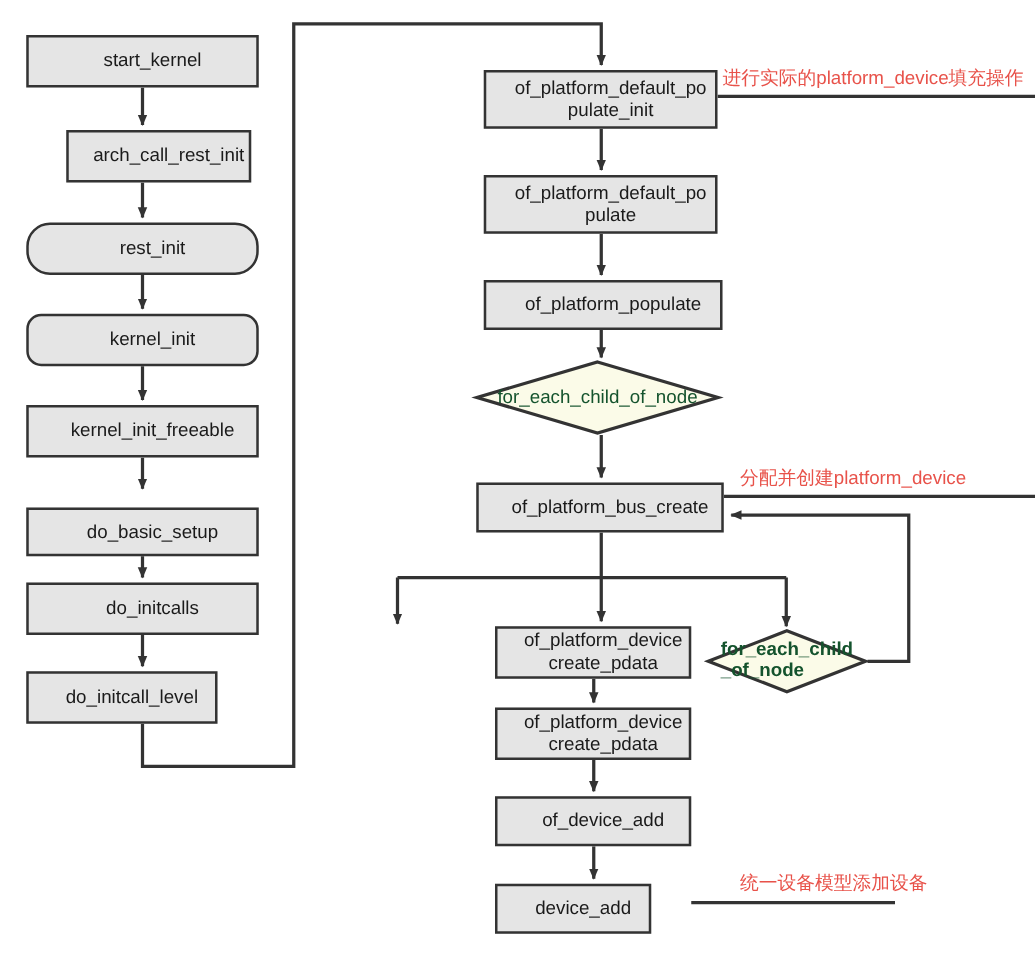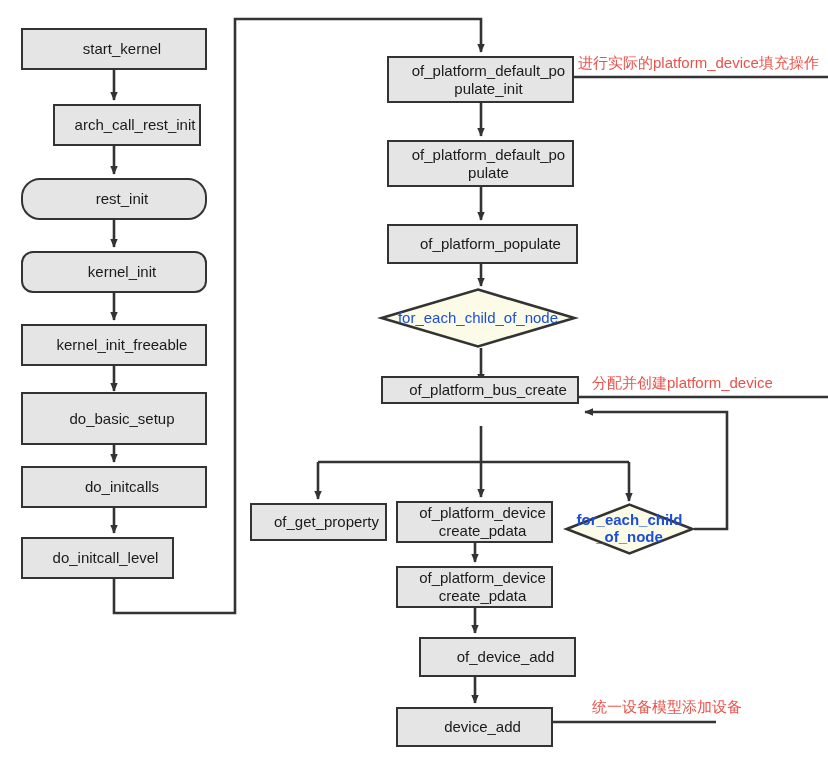--- a/index.html
+++ b/index.html
@@ -52,23 +52,23 @@
   }
   .diamond-label {
     position: absolute;
     left: 0;
     top: 0;
     width: 100%;
     height: 100%;
     display: flex;
     align-items: center;
     justify-content: center;
-    text-align: center;
+    text-align: left;
     white-space: pre-line;
-    color: #1d4ed8;
+    color: #14532d;
     font-size: 15px;
     line-height: 1.12;
     z-index: 3;
     pointer-events: none;
   }
   .annotation {
     position: absolute;
     color: #e8524a;
     font-size: 15px;
     white-space: nowrap;
@@ -120,53 +120,52 @@
       <path d="M579,397 L828,397"></path>
       <path d="M553,722 L716,722"></path>
     </g>
   </svg>
 
   <div class="node" style="left:21px;top:28px;width:186px;height:42px;">start_kernel</div>
   <div class="node" style="left:18px;top:104px;width:148px;height:42px;margin-left:35px;">arch_call_rest_init</div>
   <div class="node" style="left:21px;top:178px;width:186px;height:42px;border-radius:19px;">rest_init</div>
   <div class="node" style="left:21px;top:251px;width:186px;height:42px;border-radius:12px;">kernel_init</div>
   <div class="node" style="left:21px;top:324px;width:186px;height:42px;">kernel_init_freeable</div>
-  <div class="node" style="left:21px;top:392px;width:186px;height:53px;">do_basic_setup</div>
+  <div class="node" style="left:21px;top:406px;width:186px;height:39px;">do_basic_setup</div>
   <div class="node" style="left:21px;top:466px;width:186px;height:42px;">do_initcalls</div>
   <div class="node" style="left:21px;top:537px;width:153px;height:42px;">do_initcall_level</div>
 
   <div class="node" style="left:387px;top:56px;width:187px;height:47px;">of_platform_default_po
 pulate_init</div>
   <div class="node" style="left:387px;top:140px;width:187px;height:47px;">of_platform_default_po
 pulate</div>
   <div class="node" style="left:387px;top:224px;width:191px;height:40px;">of_platform_populate</div>
 
   <div class="diamond-wrap" style="left:380px;top:288px;width:196px;height:60px;">
     <svg width="196" height="60" viewBox="0 0 196 60">
       <polygon points="98,1.6 194.4,30 98,58.4 1.6,30" fill="#fbfbe8" stroke="#333333" stroke-width="2.6"></polygon>
     </svg>
     <div class="diamond-label">for_each_child_of_node</div>
   </div>
 
-  <div class="node" style="left:381px;top:376px;width:198px;height:28px;">of_platform_bus_create</div>
+  <div class="node" style="left:381px;top:386px;width:198px;height:40px;">of_platform_bus_create</div>
 
-  <div class="node" style="left:250px;top:503px;width:137px;height:38px;">of_get_property</div>
   <div class="node" style="left:396px;top:501px;width:157px;height:42px;">of_platform_device
 create_pdata</div>
 
   <div class="diamond-wrap" style="left:565px;top:503px;width:129px;height:52px;font-weight:bold;">
     <svg width="129" height="52" viewBox="0 0 129 52">
       <polygon points="64.5,1.6 127.4,26 64.5,50.4 1.6,26" fill="#fbfbe8" stroke="#333333" stroke-width="2.6"></polygon>
     </svg>
     <div class="diamond-label">for_each_child
 _of_node</div>
   </div>
 
   <div class="node" style="left:396px;top:566px;width:157px;height:42px;">of_platform_device
 create_pdata</div>
-  <div class="node" style="left:419px;top:637px;width:157px;height:40px;">of_device_add</div>
-  <div class="node" style="left:396px;top:707px;width:157px;height:40px;">device_add</div>
+  <div class="node" style="left:396px;top:637px;width:157px;height:40px;">of_device_add</div>
+  <div class="node" style="left:396px;top:707px;width:125px;height:40px;">device_add</div>
 
   <div class="annotation" style="left:578px;top:55px;">进行实际的platform_device填充操作</div>
   <div class="annotation" style="left:592px;top:375px;text-align:right;">分配并创建platform_device</div>
   <div class="annotation" style="left:592px;top:699px;">统一设备模型添加设备</div>
 
 </div>
 
 </body></html>

